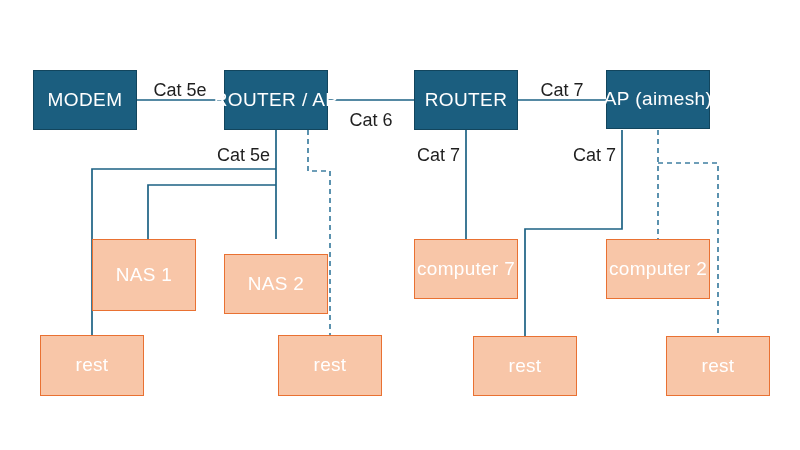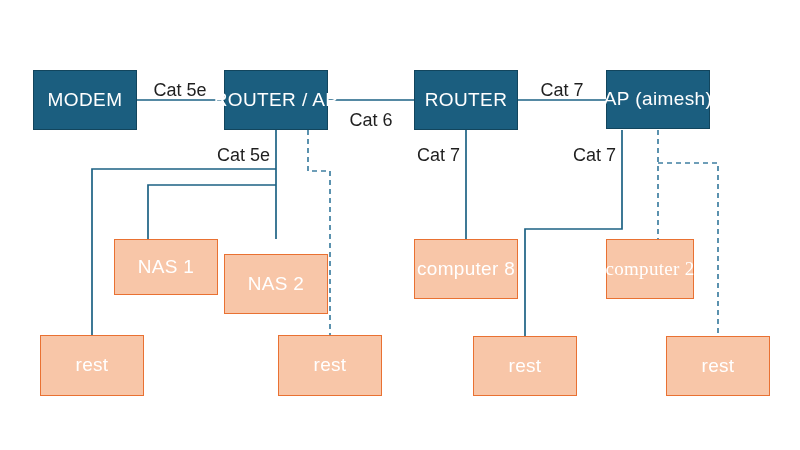--- a/index.html
+++ b/index.html
@@ -77,30 +77,30 @@
       </div>
       <div class="node dark" style="left: 224px; top: 70px; width: 104px; height: 60px;">
         <span>ROUTER / AP</span>
       </div>
       <div class="node dark" style="left: 414px; top: 70px; width: 104px; height: 60px;">
         <span>ROUTER</span>
       </div>
       <div class="node dark" style="left: 606px; top: 70px; width: 104px; height: 59px;">
         <span>AP (aimesh)</span>
       </div>
-      <div class="node light" style="left: 114px; top: 239px; width: 104px; height: 56px;">
+      <div class="node light" style="left: 92px; top: 239px; width: 104px; height: 72px;">
         <span>NAS 1</span>
       </div>
       <div class="node light" style="left: 224px; top: 239px; width: 104px; height: 60px; margin-top: 15px;">
         <span>NAS 2</span>
       </div>
       <div class="node light" style="left: 414px; top: 239px; width: 104px; height: 60px;">
-        <span>computer 8</span>
+        <span>computer 7</span>
       </div>
-      <div class="node light" style="left: 606px; top: 239px; width: 88px; height: 60px; font-family: Liberation Serif, serif;">
+      <div class="node light" style="left: 606px; top: 239px; width: 104px; height: 60px;">
         <span>computer 2</span>
       </div>
       <div class="node light" style="left: 40px; top: 335px; width: 104px; height: 61px;">
         <span>rest</span>
       </div>
       <div class="node light" style="left: 278px; top: 335px; width: 104px; height: 61px;">
         <span>rest</span>
       </div>
       <div class="node light" style="left: 473px; top: 336px; width: 104px; height: 60px;">
         <span>rest</span>

